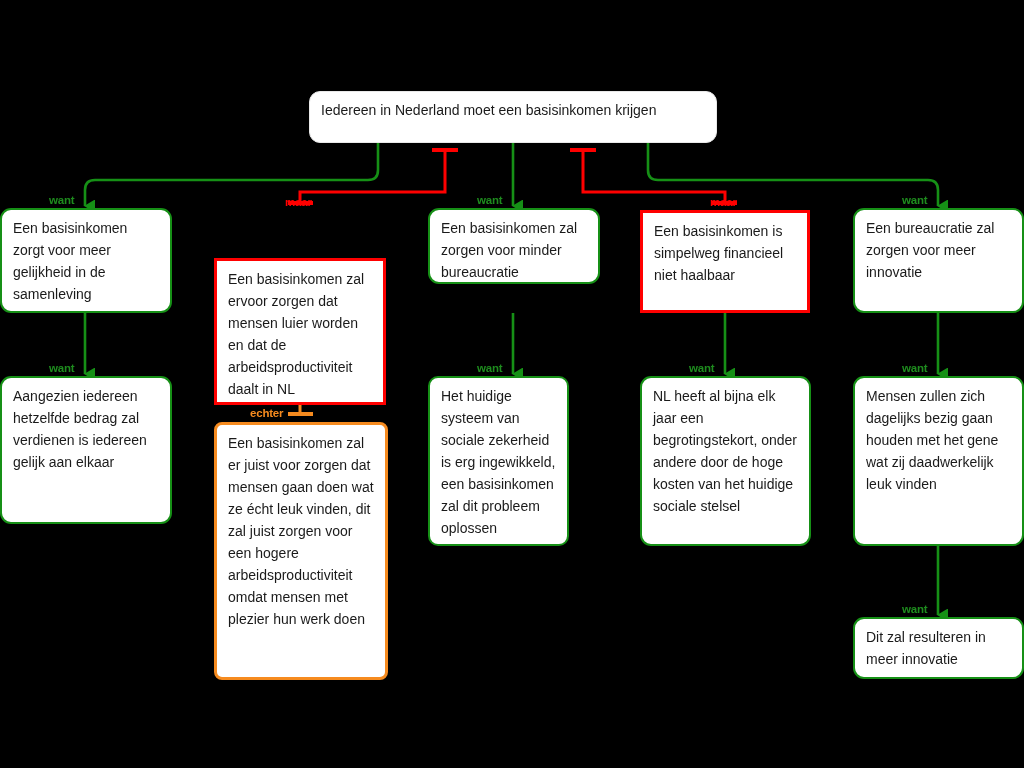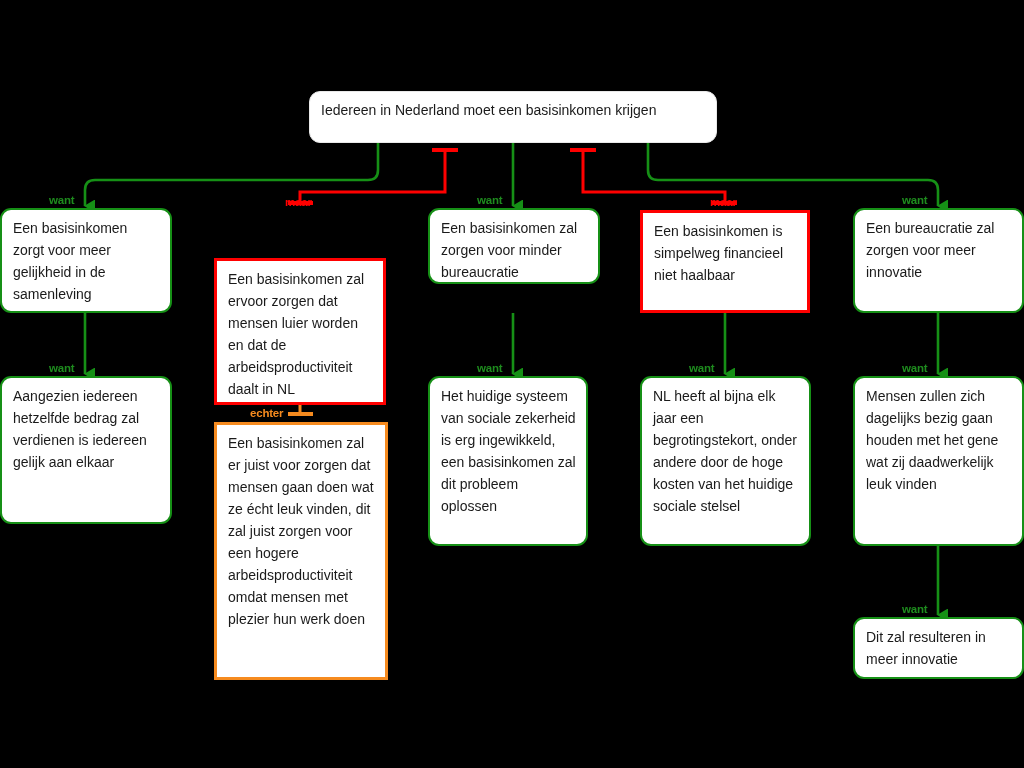--- a/index.html
+++ b/index.html
@@ -43,21 +43,21 @@
   .node.root {
     border: 1px solid #e8e8e8;
     border-radius: 11px;
   }
   .node.rebut {
     border: 3px solid #ff0000;
     border-radius: 0;
   }
   .node.however {
     border: 3px solid #f68b1f;
-    border-radius: 0;
+    border-radius: 8px;
   }
   .conn-label {
     position: absolute;
     font-size: 11.5px;
     font-weight: bold;
     line-height: 12px;
     letter-spacing: -0.2px;
     z-index: 4;
     white-space: nowrap;
   }
@@ -137,21 +137,21 @@
   <div class="node support" style="left:428px; top:208px; width:172px; height:76px;">Een basisinkomen zal zorgen voor minder bureaucratie</div>
 
   <div class="node rebut" style="left:640px; top:210px; width:170px; height:103px;">Een basisinkomen is simpelweg financieel niet haalbaar</div>
 
   <div class="node support" style="left:853px; top:208px; width:171px; height:105px;">Een bureaucratie zal zorgen voor meer innovatie</div>
 
   <div class="node support" style="left:0px; top:376px; width:172px; height:148px;">Aangezien iedereen hetzelfde bedrag zal verdienen is iedereen gelijk aan elkaar</div>
 
   <div class="node however" style="left:214px; top:422px; width:174px; height:258px;">Een basisinkomen zal er juist voor zorgen dat mensen gaan doen wat ze écht leuk vinden, dit zal juist zorgen voor een hogere arbeidsproductiviteit omdat mensen met plezier hun werk doen</div>
 
-  <div class="node support" style="left:428px; top:376px; width:160px; height:170px;">Het huidige systeem van sociale zekerheid is erg ingewikkeld, een basisinkomen zal dit probleem oplossen</div>
+  <div class="node support" style="left:428px; top:376px; width:141px; height:170px;border-radius:10px;">Het huidige systeem van sociale zekerheid is erg ingewikkeld, een basisinkomen zal dit probleem oplossen</div>
 
   <div class="node support" style="left:640px; top:376px; width:171px; height:170px;">NL heeft al bijna elk jaar een begrotingstekort, onder andere door de hoge kosten van het huidige sociale stelsel</div>
 
   <div class="node support" style="left:853px; top:376px; width:171px; height:170px;">Mensen zullen zich dagelijks bezig gaan houden met het gene wat zij daadwerkelijk leuk vinden</div>
 
   <div class="node support" style="left:853px; top:617px; width:171px; height:62px;">Dit zal resulteren in meer innovatie</div>
 
   <div class="conn-label support" style="left:49px; top:194px;">want</div>
 
   <div class="conn-label rebut" style="left:259px; top:196px;">maar</div>

